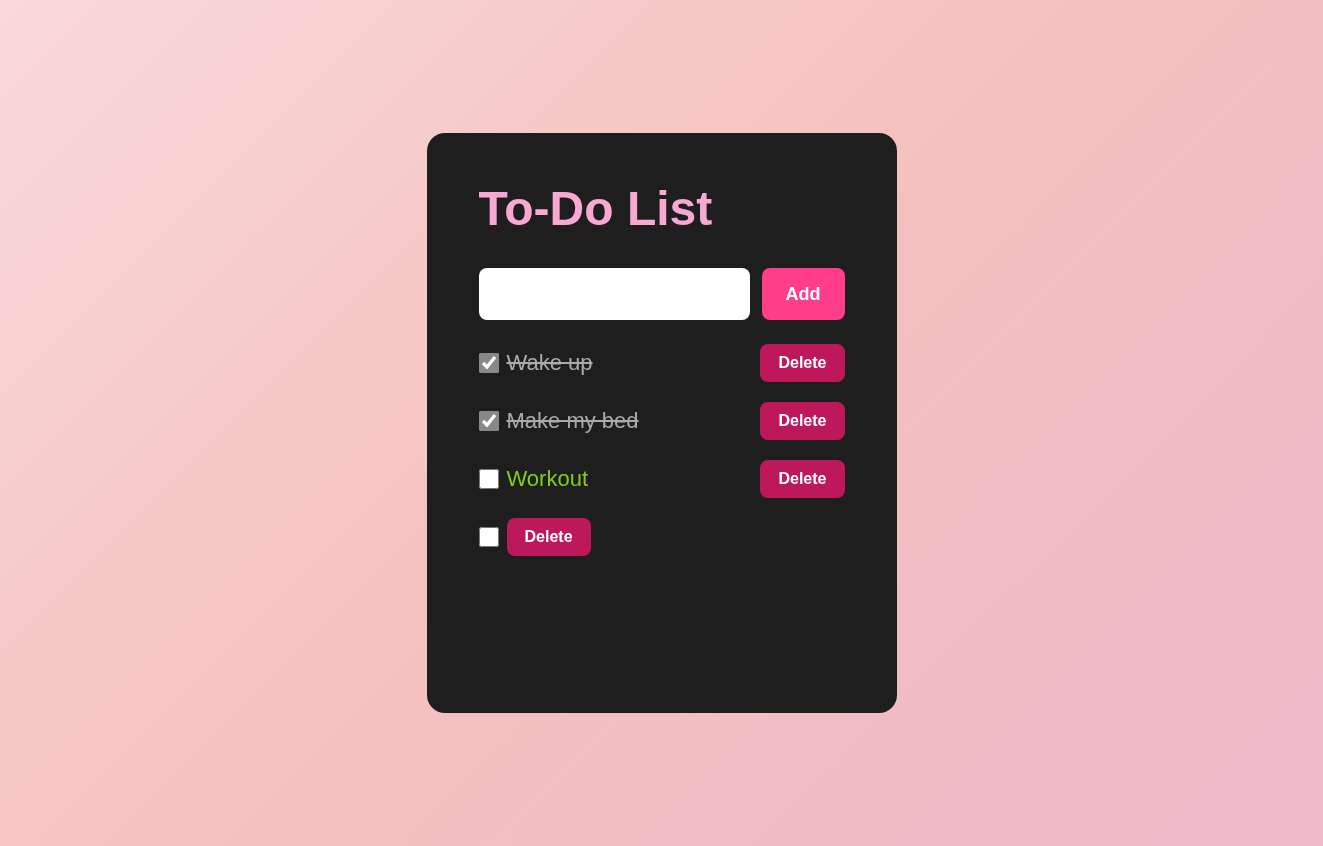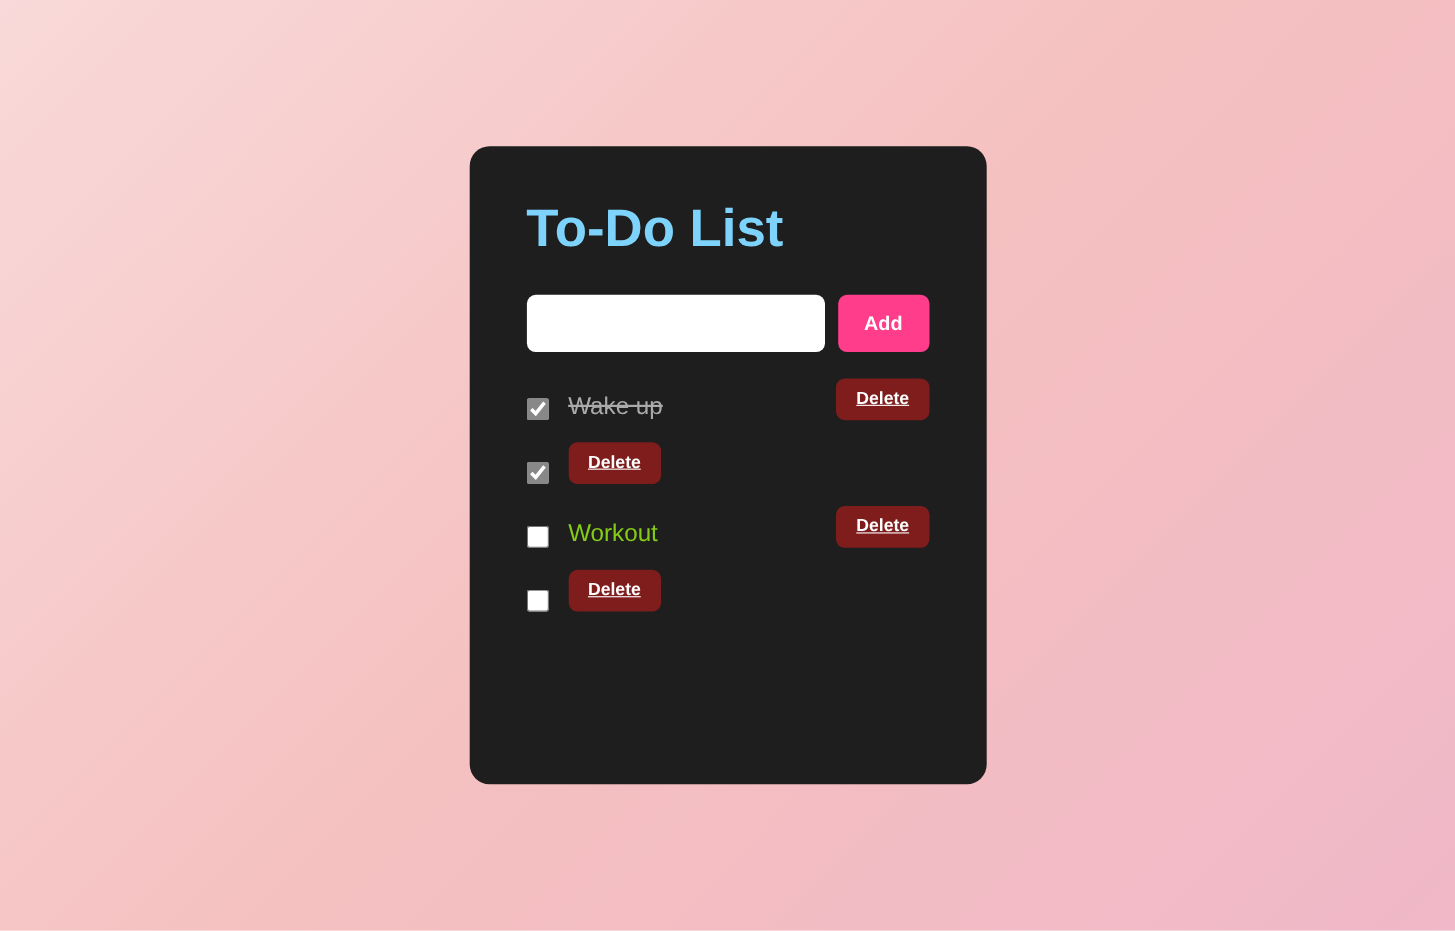--- a/index.html
+++ b/index.html
@@ -22,21 +22,21 @@
       background: #1e1e1e;
       border-radius: 18px;
       padding: 48px 52px 52px 52px;
       width: 470px;
       min-height: 580px;
     }
 
     .app-title {
       font-size: 48px;
       font-weight: 800;
-      color: #7dd3fc;
+      color: #f9a8d4;
       margin-bottom: 32px;
       letter-spacing: 0px;
     }
 
     .input-row {
       display: flex;
       gap: 12px;
       margin-bottom: 24px;
     }
 
@@ -64,22 +64,22 @@
     }
 
     .task-list {
       display: flex;
       flex-direction: column;
       gap: 20px;
     }
 
     .task-item {
       display: flex;
-      align-items: flex-end;
-      gap: 18px;
+      align-items: center;
+      gap: 8px;
     }
 
     .task-checkbox {
       width: 20px;
       height: 20px;
       cursor: pointer;
       accent-color: #888;
       flex-shrink: 0;
     }
 
@@ -88,29 +88,28 @@
       color: #84cc16;
       flex: 1;
     }
 
     .task-label.completed {
       text-decoration: line-through;
       color: #aaaaaa;
     }
 
     .delete-button {
-      background: #7f1d1d;
+      background: #be185d;
       color: #ffffff;
       border: none;
       border-radius: 8px;
       padding: 10px 18px;
       font-size: 16px;
       font-weight: 600;
       cursor: pointer;
-      text-decoration: underline;
     }
   </style>
 </head>
 <body>
 
 <div class="card">
   <h1 class="app-title">To-Do List</h1>
 
   <div class="input-row">
     <input class="task-input" type="text" placeholder="" style="">
@@ -118,20 +117,21 @@
   </div>
 
   <div class="task-list" id="task-list">
   <div class="task-item">
         <input type="checkbox" class="task-checkbox" checked="" style="">
         <span class="task-label completed">Wake up</span>
         <button class="delete-button">Delete</button>
       </div>
       <div class="task-item">
         <input type="checkbox" class="task-checkbox" checked="" style="">
+        <span class="task-label completed">Make my bed</span>
         <button class="delete-button">Delete</button>
       </div>
       <div class="task-item">
         <input type="checkbox" class="task-checkbox" style="">
         <span class="task-label">Workout</span>
         <button class="delete-button">Delete</button>
       </div>
       <div class="task-item">
         <input type="checkbox" class="task-checkbox" style="">
         <button class="delete-button">Delete</button>

